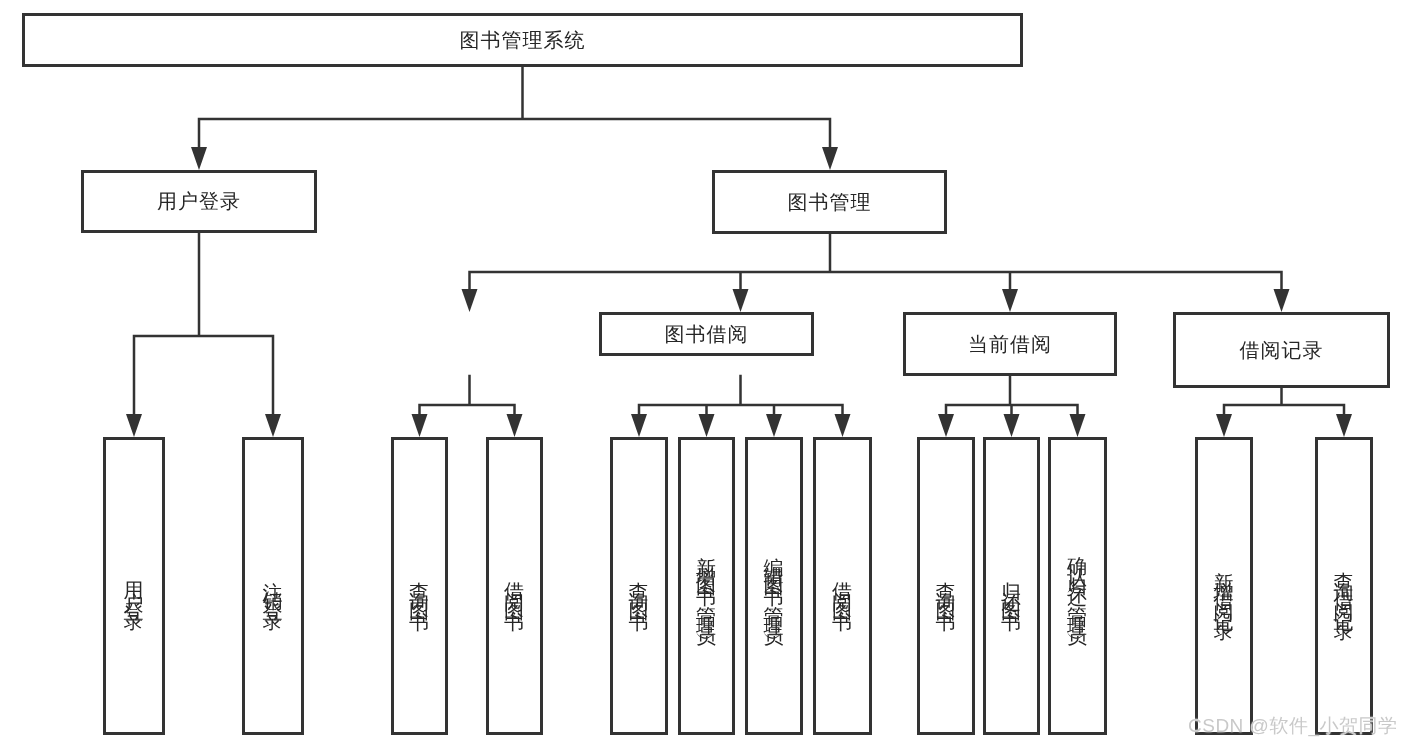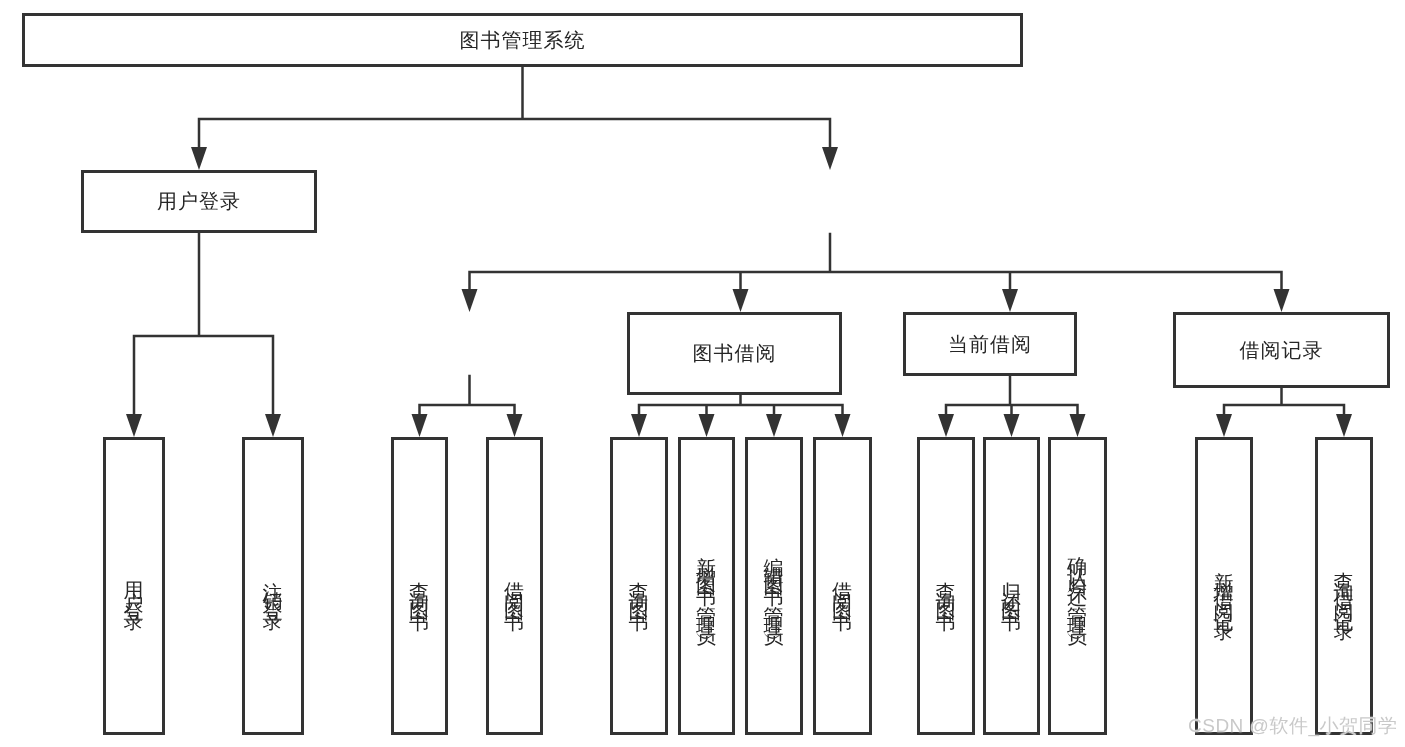--- a/index.html
+++ b/index.html
@@ -115,25 +115,28 @@
     </g>
   </svg>
 
   <div class="box" style="left:22px;top:13px;width:1001px;height:54px">
     <span class="hlabel">图书管理系统</span>
   </div>
 
   <div class="box" style="left:81px;top:170px;width:236px;height:63px">
     <span class="hlabel">用户登录</span>
   </div>
+  <div class="box" style="left:712px;top:170px;width:235px;height:64px">
+    <span class="hlabel">图书管理</span>
+  </div>
 
-  <div class="box" style="left:627px;top:312px;width:215px;height:83px">
+  <div class="box" style="left:599px;top:312px;width:215px;height:44px">
     <span class="hlabel">图书借阅</span>
   </div>
-  <div class="box" style="left:903px;top:312px;width:174px;height:64px">
+  <div class="box" style="left:903px;top:312px;width:214px;height:64px">
     <span class="hlabel">当前借阅</span>
   </div>
   <div class="box" style="left:1173px;top:312px;width:217px;height:76px">
     <span class="hlabel">借阅记录</span>
   </div>
 
   <div class="box v" style="left:103px;top:437px;width:62px;height:298px">
     <span class="vlabel">用户登录</span>
   </div>
   <div class="box v" style="left:242px;top:437px;width:62px;height:298px">

